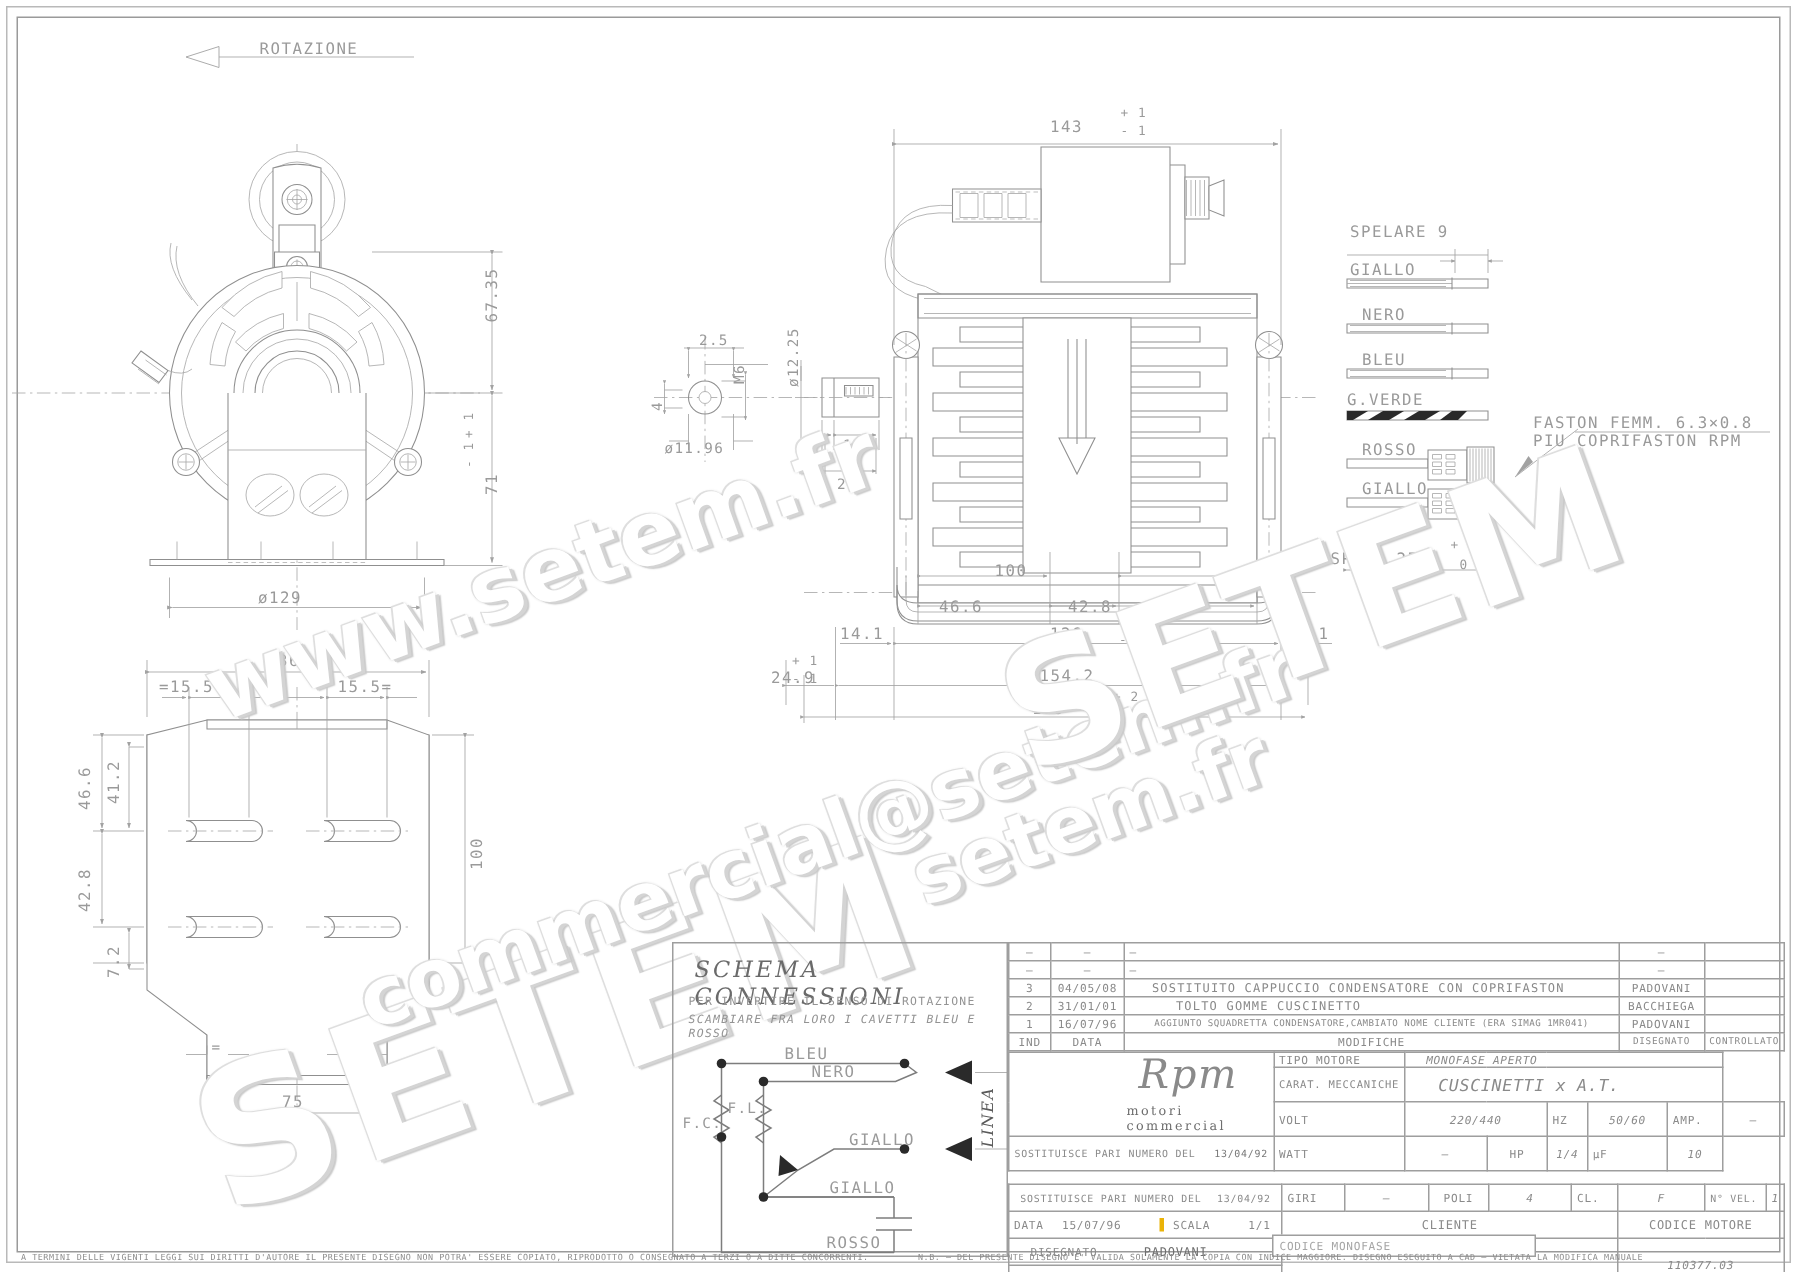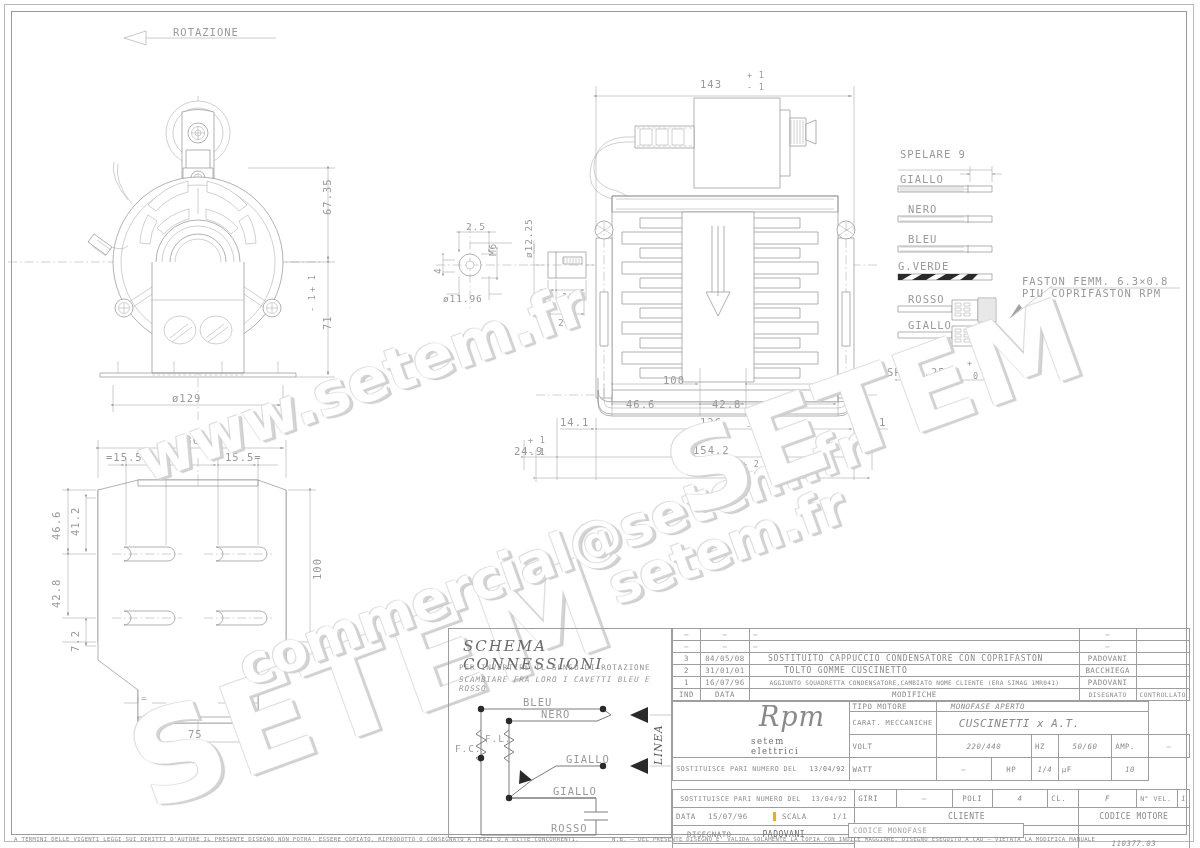--- a/index.html
+++ b/index.html
@@ -662,19 +662,19 @@
       <g>
         <rect x="4" y="8" width="8" height="26" fill="url(#cg)" stroke="#9a9a9a" stroke-width=".5"></rect>
         <ellipse cx="19" cy="21" rx="11" ry="13" fill="url(#cg)" stroke="#9a9a9a" stroke-width=".5"></ellipse>
         <ellipse cx="33" cy="21" rx="11" ry="13" fill="url(#cg)" stroke="#9a9a9a" stroke-width=".5"></ellipse>
         <rect x="41" y="8" width="7" height="26" fill="url(#cg)" stroke="#9a9a9a" stroke-width=".5"></rect>
         <ellipse cx="55" cy="21" rx="11" ry="13" fill="url(#cg)" stroke="#9a9a9a" stroke-width=".5"></ellipse>
         <rect x="63" y="8" width="7" height="26" fill="url(#cg)" stroke="#9a9a9a" stroke-width=".5"></rect>
       </g>
     </svg>
     <div class="logo-txt">Rpm</div>
-    <div class="logo-sub">setem elettrici</div>
+    <div class="logo-sub">motori commercial</div>
   </div>
 
   <div class="foot" id="foot1">A TERMINI DELLE VIGENTI LEGGI SUI DIRITTI D'AUTORE IL PRESENTE DISEGNO NON POTRA' ESSERE COPIATO, RIPRODOTTO O CONSEGNATO A TERZI O A DITTE CONCORRENTI.</div>
   <div class="foot" id="foot2">N.B. – DEL PRESENTE DISEGNO E' VALIDA SOLAMENTE LA COPIA CON INDICE MAGGIORE.      DISEGNO ESEGUITO A CAD – VIETATA LA MODIFICA MANUALE</div>
 
 </div>
 
 </body></html>

